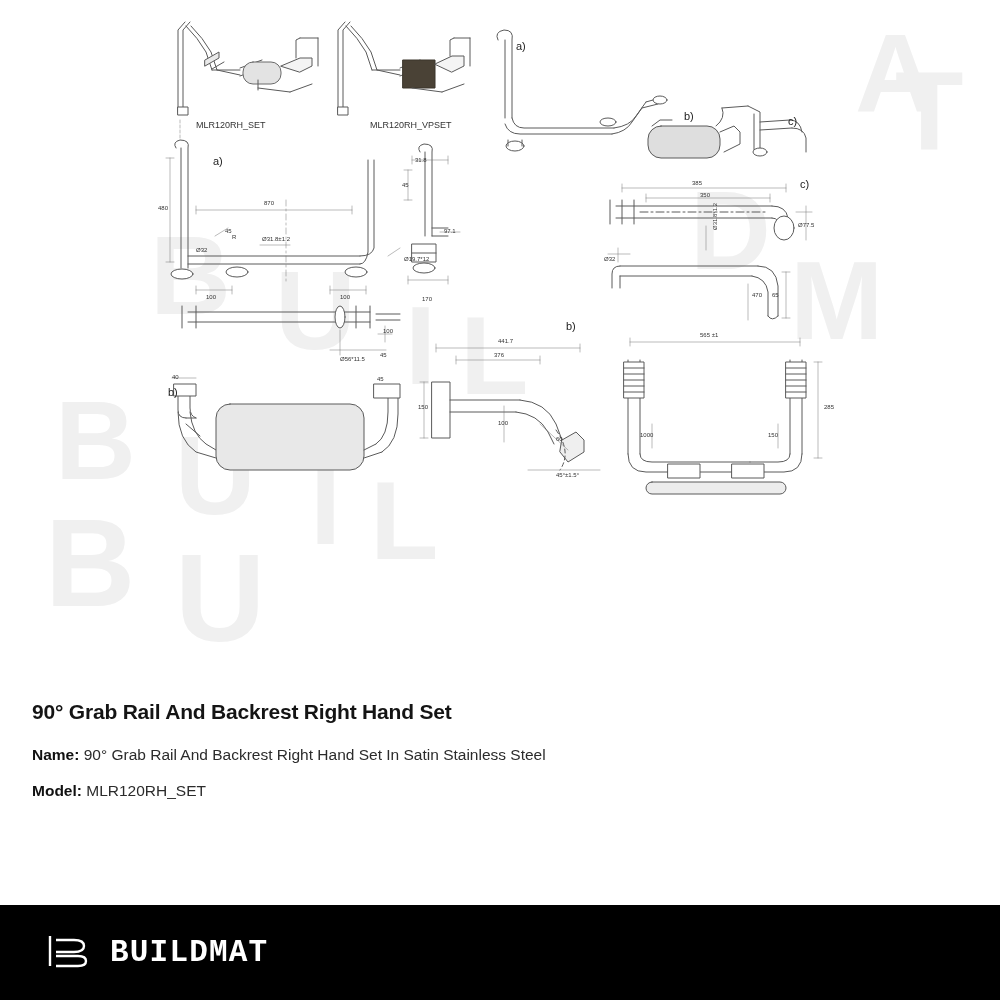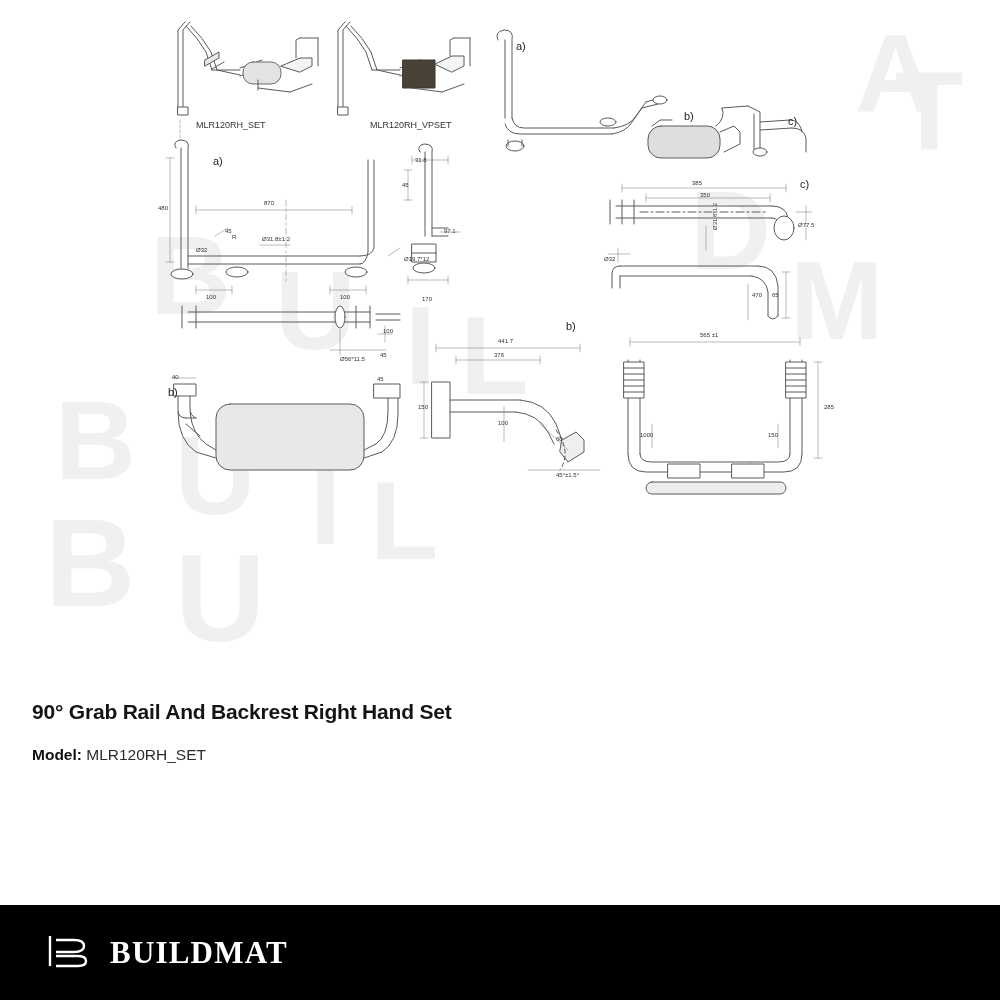--- a/index.html
+++ b/index.html
@@ -83,21 +83,21 @@
     align-items:center;
     justify-content:space-between;
     padding:0 44px;
   }
   .brand-left { display:flex; align-items:center; gap:18px; }
   .brand-left .logotype {
     color:#fff;
     font-size:31px;
     font-weight:bold;
     letter-spacing:1.2px;
-    font-family:Liberation Serif, serif;
+    font-family:Liberation Mono, monospace;
   }
   .brand-right { text-align:center; color:#fff; }
   .brand-right .b1 {
     font-size:26px; font-weight:bold; letter-spacing:0.5px; line-height:1.05;
   }
   .brand-right .b2 {
     font-size:11px; letter-spacing:5.5px; margin-top:2px;
   }
 </style>
 </head>
@@ -436,20 +436,24 @@
   <div class="cap" style="left:768px; top:432px; font-size:6px;">150</div>
   <div class="cap" style="left:172px; top:374px; font-size:6px;">40</div>
   <div class="cap" style="left:377px; top:376px; font-size:6px;">45</div>
 
 </div>
 
 <div class="info">
   <h1>90° Grab Rail And Backrest Right Hand Set</h1>
 
   <div class="row">
+    <b>Name:</b>
+    <span>90° Grab Rail And Backrest Right Hand Set In Satin Stainless Steel</span>
+  </div>
+  <div class="row">
     <b>Model:</b>
     <span>MLR120RH_SET</span>
   </div>
 </div>
 
 <div class="footer">
   <div class="brand-left">
     <span>
       <svg width="48" height="42" viewBox="0 0 48 42" fill="none" stroke="#ffffff" stroke-width="2.4">
         <path d="M6 6 L6 36"></path>

